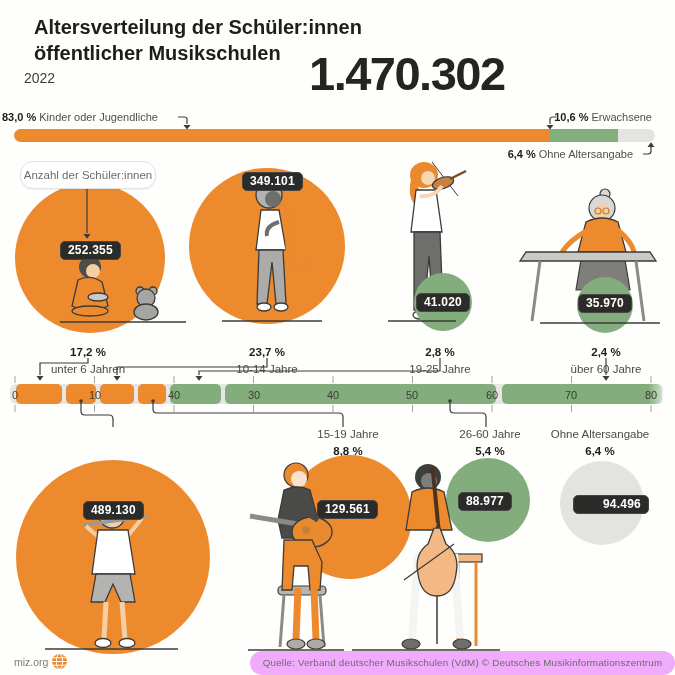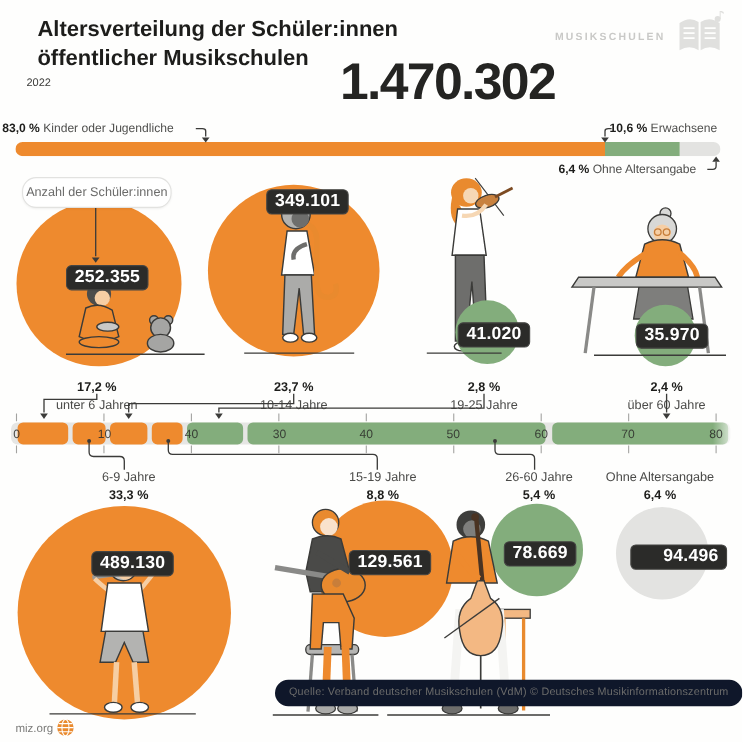--- a/index.html
+++ b/index.html
@@ -1,21 +1,21 @@
 <!DOCTYPE html>
 <html><head>
 <meta charset="utf-8">
 <style>
   html,body{margin:0;padding:0;background:#fff;}
   #canvas{position:relative;width:675px;height:675px;background:#FEFEFD;overflow:hidden;
           font-family:"Liberation Sans",sans-serif;color:#1D1D1B;}
   .abs{position:absolute;}
   
   #title{left:24px;top:14px;font-size:20px;font-weight:bold;line-height:26px;color:#1D1D1B;margin-left:10px;}
-  #year{left:24px;top:70px;font-size:10px;color:#3C3C3A;}
+  #year{left:24px;top:70px;font-size:14px;color:#3C3C3A;}
   #brand{right:16px;top:10px;display:flex;align-items:center;gap:8px;}
   #brand .brand-text{font-size:9.5px;font-weight:bold;letter-spacing:2px;color:#C9C9C7;}
   #total{left:309px;top:46px;font-size:47px;font-weight:bold;letter-spacing:-1.5px;color:#242422;}
   #total-caption{left:566px;top:57px;font-size:16.5px;line-height:20px;color:#3A3A38;}
   
   .bar-label{font-size:11px;color:#4F4F4D;white-space:nowrap;}
   .bar-label b{color:#1D1D1B;margin-right:3px;}
   #bar-label-1{left:2px;top:111px;}
   #bar-label-2{right:23px;top:111px;}
   #bar-label-3{right:42px;top:148px;}
@@ -27,21 +27,21 @@
   #tooltip{left:20px;top:161px;width:134px;height:26px;background:#fff;border:1px solid #E2E2E0;
            border-radius:13px;box-shadow:0 1px 2px rgba(0,0,0,0.06);font-size:11.5px;color:#6B6B6A;
            display:flex;align-items:center;justify-content:center;z-index:7;}
   
   .bubble{position:absolute;border-radius:50%;}
   .orange{background:#EE8A2E;}
   .green{background:#83AD7C;}
   .graycir{background:#E3E3E1;}
   .z1{z-index:1}.z3{z-index:3}
   
-  .badge{position:absolute;background:#2B2B29;border:1px solid #454543;color:#fff;font-size:16px;
+  .badge{position:absolute;background:#2B2B29;border:1px solid #454543;color:#fff;font-size:12px;
          font-weight:bold;letter-spacing:0.2px;padding:1px 7px 2px;border-radius:5px;z-index:6;white-space:nowrap;}
   
   .glabel{position:absolute;width:130px;text-align:center;white-space:nowrap;}
   .glabel .pct{font-size:11.5px;font-weight:bold;color:#1D1D1B;}
   .glabel .range{font-size:11.5px;color:#4A4A48;}
   .r1{top:330px;}
   .r1 .pct{display:block;height:13px;margin-top:16px;}
   .r2{top:428px;}
   .r2 .range{display:block;height:13px;}
   
@@ -49,54 +49,35 @@
   .axseg{position:absolute;top:384px;height:20px;border-radius:5px;z-index:1;}
   .tick-num{position:absolute;top:389px;width:24px;text-align:center;font-size:11px;color:rgba(42,42,40,0.85);z-index:3;}
   #axis-fade{left:648px;top:374px;width:27px;height:44px;z-index:2;
              background:linear-gradient(90deg,rgba(254,254,253,0),#FEFEFD 85%);}
   
   #overlay{left:0;top:0;z-index:4;pointer-events:none;}
   .illu{position:absolute;z-index:2;}
   
   #site{left:14px;top:656px;font-size:10.5px;color:#7C7C7A;z-index:5;}
   #globe{left:51px;top:653px;z-index:5;}
-  #source-pill{left:250px;top:618px;width:425px;height:24px;background:#0f172a;border-radius:12px;
+  #source-pill{left:250px;top:651px;width:425px;height:24px;background:#f0abfc;border-radius:12px;
                font-size:9.8px;color:#6B6B6A;letter-spacing:0.2px;line-height:24px;text-align:center;
                white-space:nowrap;z-index:5;}
 </style>
 </head>
 <body>
 
 <div id="canvas">
 
   <div class="abs" id="title">
     <span style="display:block">Altersverteilung der Schüler:innen</span>
     <span style="display:block">öffentlicher Musikschulen</span>
   </div>
   <div class="abs" id="year">2022</div>
 
-  <div class="abs" id="brand">
-    <span class="brand-text">MUSIKSCHULEN</span>
-    <span>
-      <svg width="46" height="42" viewBox="0 0 50 46">
-        <g fill="#E0E0DE">
-          <path d="M5,12 Q15,5 24,11 V39 Q15,33 5,39 Z"></path>
-          <path d="M26,11 Q35,5 45,12 V39 Q35,33 26,39 Z"></path>
-        </g>
-        <g stroke="#FEFEFD" stroke-width="1.6" fill="none">
-          <path d="M9,17 H20 M9,22 H20 M9,27 H20"></path>
-          <path d="M30,17 H41 M30,22 H41 M30,27 H41"></path>
-        </g>
-        <g fill="#E0E0DE">
-          <circle cx="43" cy="8" r="3"></circle>
-          <path d="M45,8 V-1 L49,1 V3 L46,1 V8 Z"></path>
-        </g>
-      </svg>
-    </span>
-  </div>
 
   <div class="abs" id="total">1.470.302</div>
 
   <div class="abs bar-label" id="bar-label-1">
     <b>83,0 %</b><span>Kinder oder Jugendliche</span>
   </div>
   <div class="abs bar-label" id="bar-label-2">
     <b>10,6 %</b><span>Erwachsene</span>
   </div>
   <div class="abs bar-label" id="bar-label-3">
@@ -200,24 +181,20 @@
   <span class="tick-num" style="left:3px;">0</span>
   <span class="tick-num" style="left:83px;">10</span>
   <span class="tick-num" style="left:162px;">40</span>
   <span class="tick-num" style="left:242px;">30</span>
   <span class="tick-num" style="left:321px;">40</span>
   <span class="tick-num" style="left:400px;">50</span>
   <span class="tick-num" style="left:480px;">60</span>
   <span class="tick-num" style="left:559px;">70</span>
   <span class="tick-num" style="left:639px;">80</span>
 
-  <div class="glabel r2" style="left:52px;">
-    <span class="range">6-9 Jahre</span>
-    <span class="pct">33,3 %</span>
-  </div>
   <div class="glabel r2" style="left:283px;">
     <span class="range">15-19 Jahre</span>
     <span class="pct">8,8 %</span>
   </div>
   <div class="glabel r2" style="left:425px;">
     <span class="range">26-60 Jahre</span>
     <span class="pct">5,4 %</span>
   </div>
   <div class="glabel r2" style="left:535px;">
     <span class="range">Ohne Altersangabe</span>
@@ -281,21 +258,21 @@
     <ellipse cx="55" cy="186" rx="9" ry="5" fill="#6E6E6C" stroke="#3B3B39" stroke-width="1.2"></ellipse>
     <ellipse cx="106" cy="186" rx="9" ry="5" fill="#6E6E6C" stroke="#3B3B39" stroke-width="1.2"></ellipse>
   </svg>
 
   <div class="badge" style="left:60px;top:241px;">252.355</div>
   <div class="badge" style="left:242px;top:172px;">349.101</div>
   <div class="badge" style="left:416px;top:293px;">41.020</div>
   <div class="badge" style="left:578px;top:294px;">35.970</div>
   <div class="badge" style="left:83px;top:501px;">489.130</div>
   <div class="badge" style="left:317px;top:500px;">129.561</div>
-  <div class="badge" style="left:458px;top:492px;">78.669</div>
+  <div class="badge" style="left:458px;top:492px;">88.977</div>
   <div class="badge" style="left:573px;top:495px;padding-left:29px;">94.496</div>
 
   <svg class="abs" id="overlay" width="675" height="675" viewBox="0 0 675 675">
     <g stroke="#3B3B39" stroke-width="1.2" fill="none">
 
       <path d="M178,117 H184 Q187,117 187,119 V124"></path>
       <path d="M556,117 H553 Q550,117 550,119 V124"></path>
       <path d="M643,154 H648 Q651,154 651,151 V147"></path>
 
       <path d="M87,189 V233"></path>

